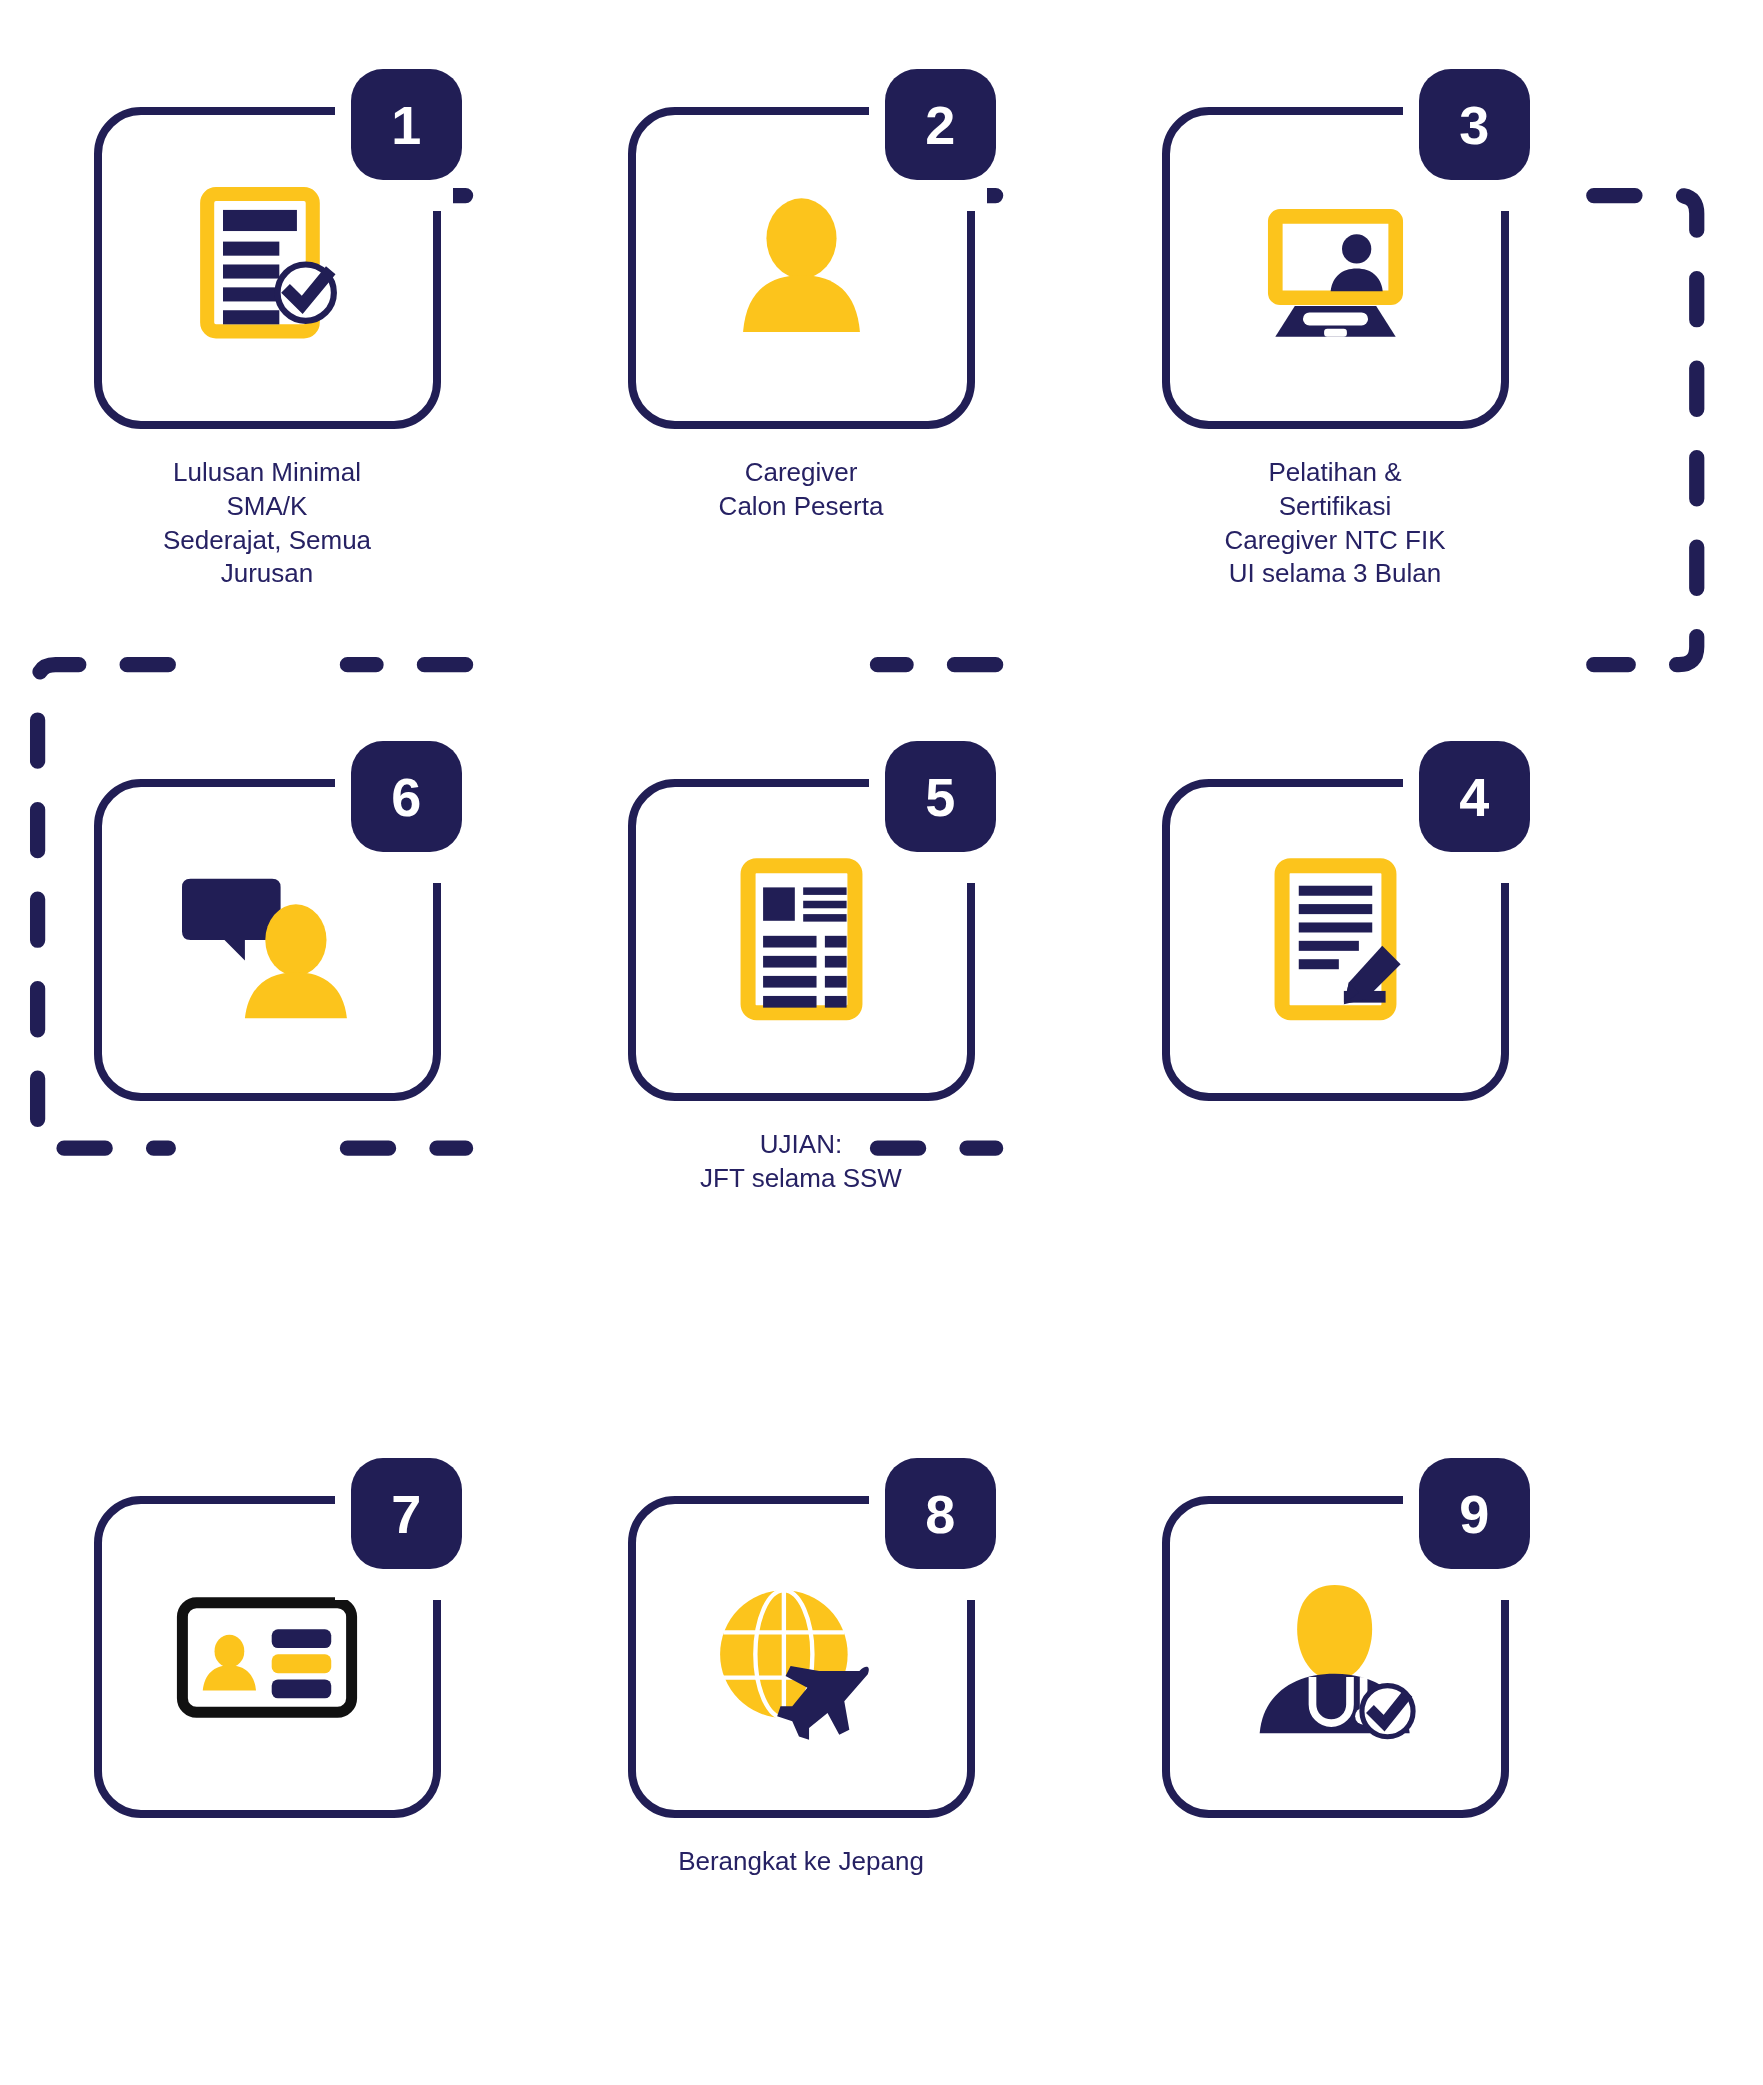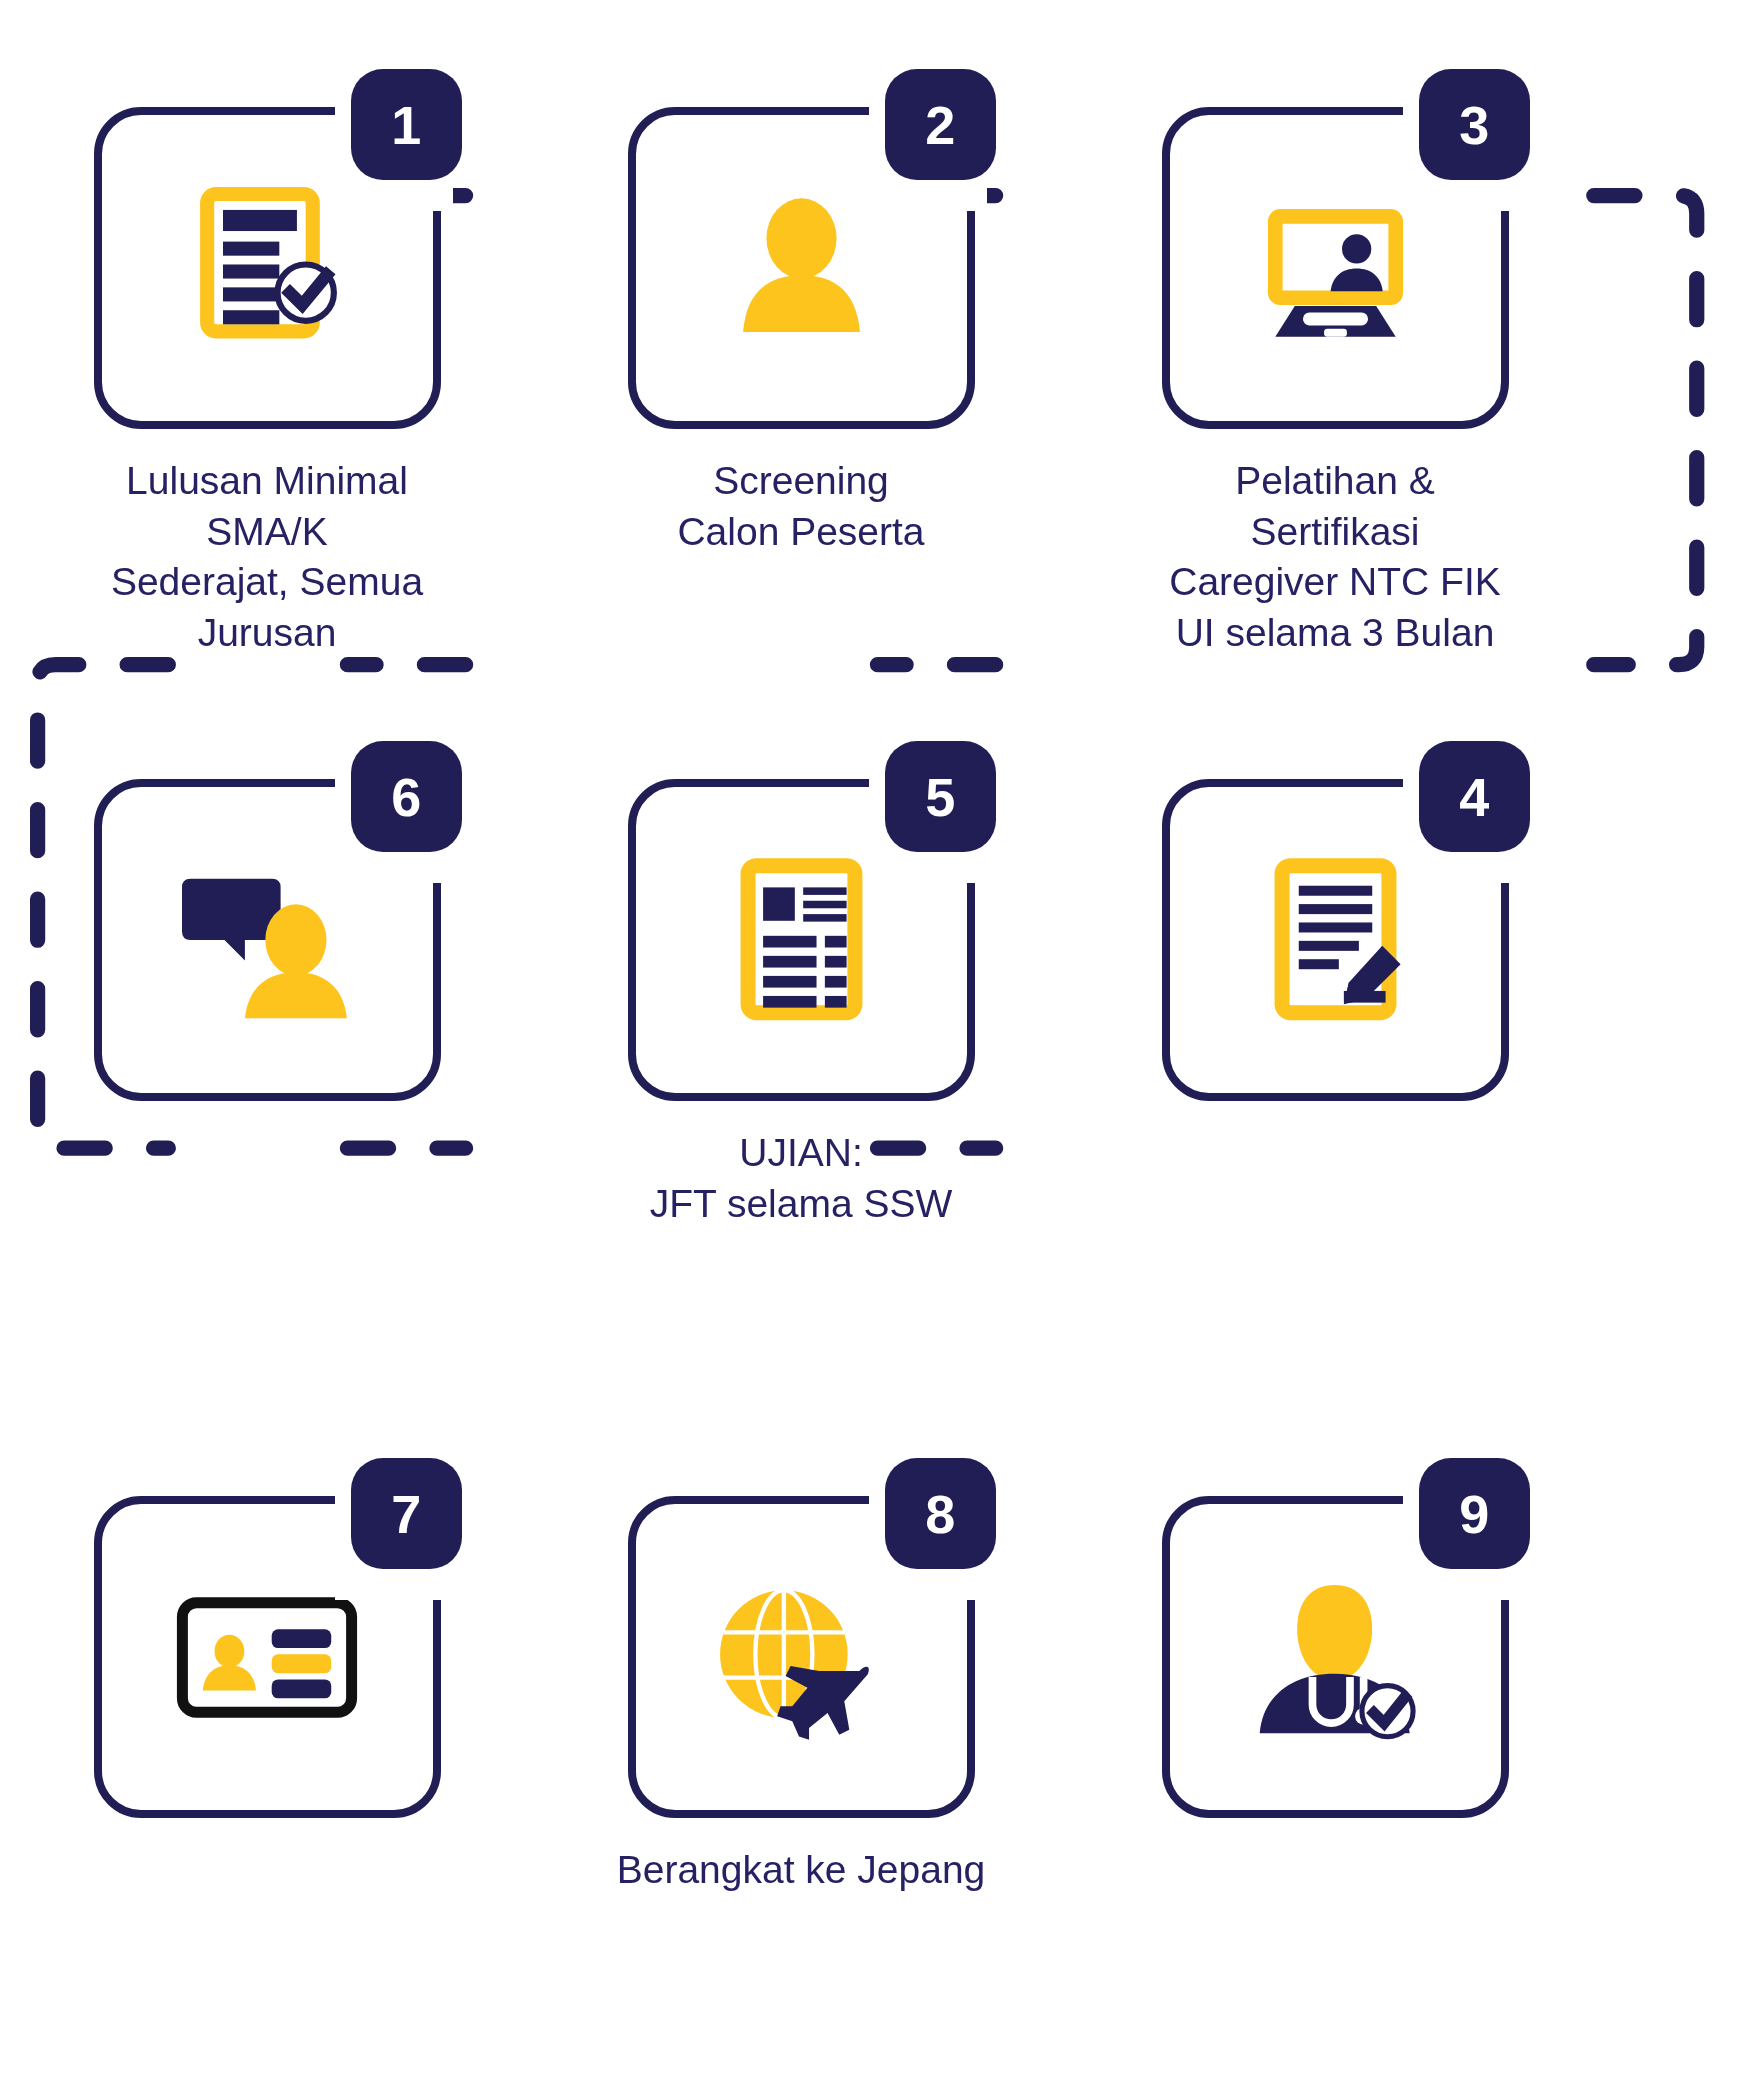--- a/index.html
+++ b/index.html
@@ -55,21 +55,21 @@
     position:absolute;left:0;top:0;width:100%;height:100%;
     display:flex;align-items:center;justify-content:center;
   }
   .icon-box svg{display:block;}
 
   .caption{
     margin-top:27px;
     width:502px;
     text-align:center;
     color:#262163;
-    font-size:39px;
+    font-size:26px;
     line-height:1.30;
     font-weight:400;
     white-space:pre-line;
   }
 </style>
 </head>
 <body>
 
 <div id="infographic">
 
@@ -125,21 +125,21 @@
         <div class="card"></div>
         <div class="icon-box">
           <svg width="167" height="167" viewBox="0 0 100 100">
             <ellipse cx="50" cy="32" rx="21" ry="24" fill="#fcc41c"></ellipse>
             <path d="M50 54 C30 54 17 64 15 88 L85 88 C83 64 70 54 50 54 Z" fill="#fcc41c"></path>
           </svg>
         </div>
         <div class="notch"></div>
         <div class="badge">2</div>
       </div>
-      <div class="caption">Screening
+      <div class="caption">Caregiver
 Calon Peserta</div>
     </div>
 
     <div class="step">
       <div class="card-wrap">
         <div class="card"></div>
         <div class="icon-box">
           <svg width="179" height="179" viewBox="0 0 110 100">
             <rect x="18" y="18" width="74" height="50" rx="3" fill="none" stroke="#fcc41c" stroke-width="9"></rect>
             <circle cx="68" cy="38" r="9" fill="#211e55"></circle>

